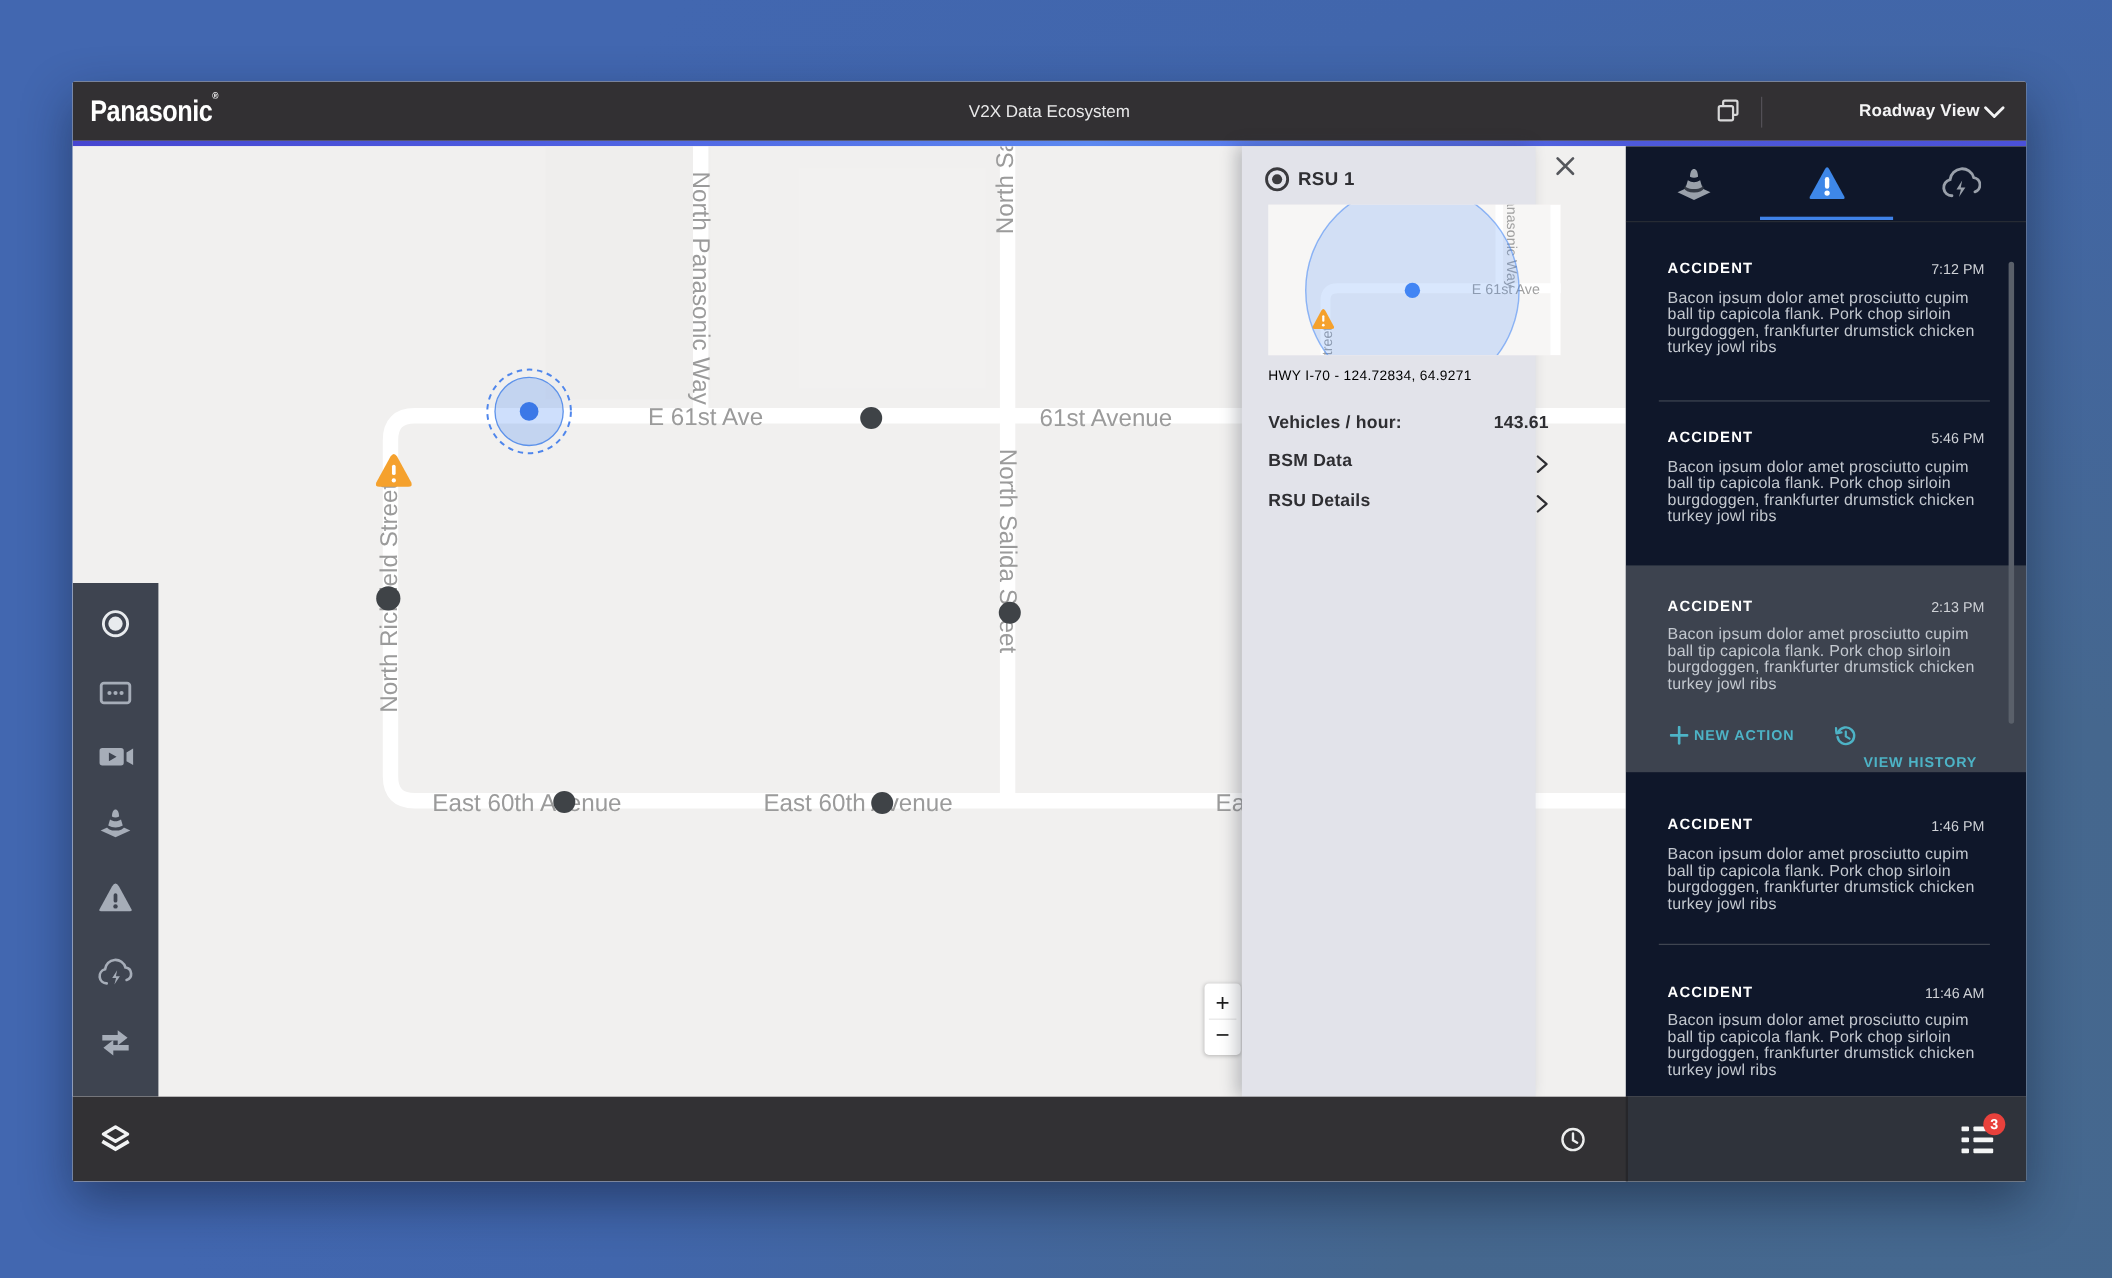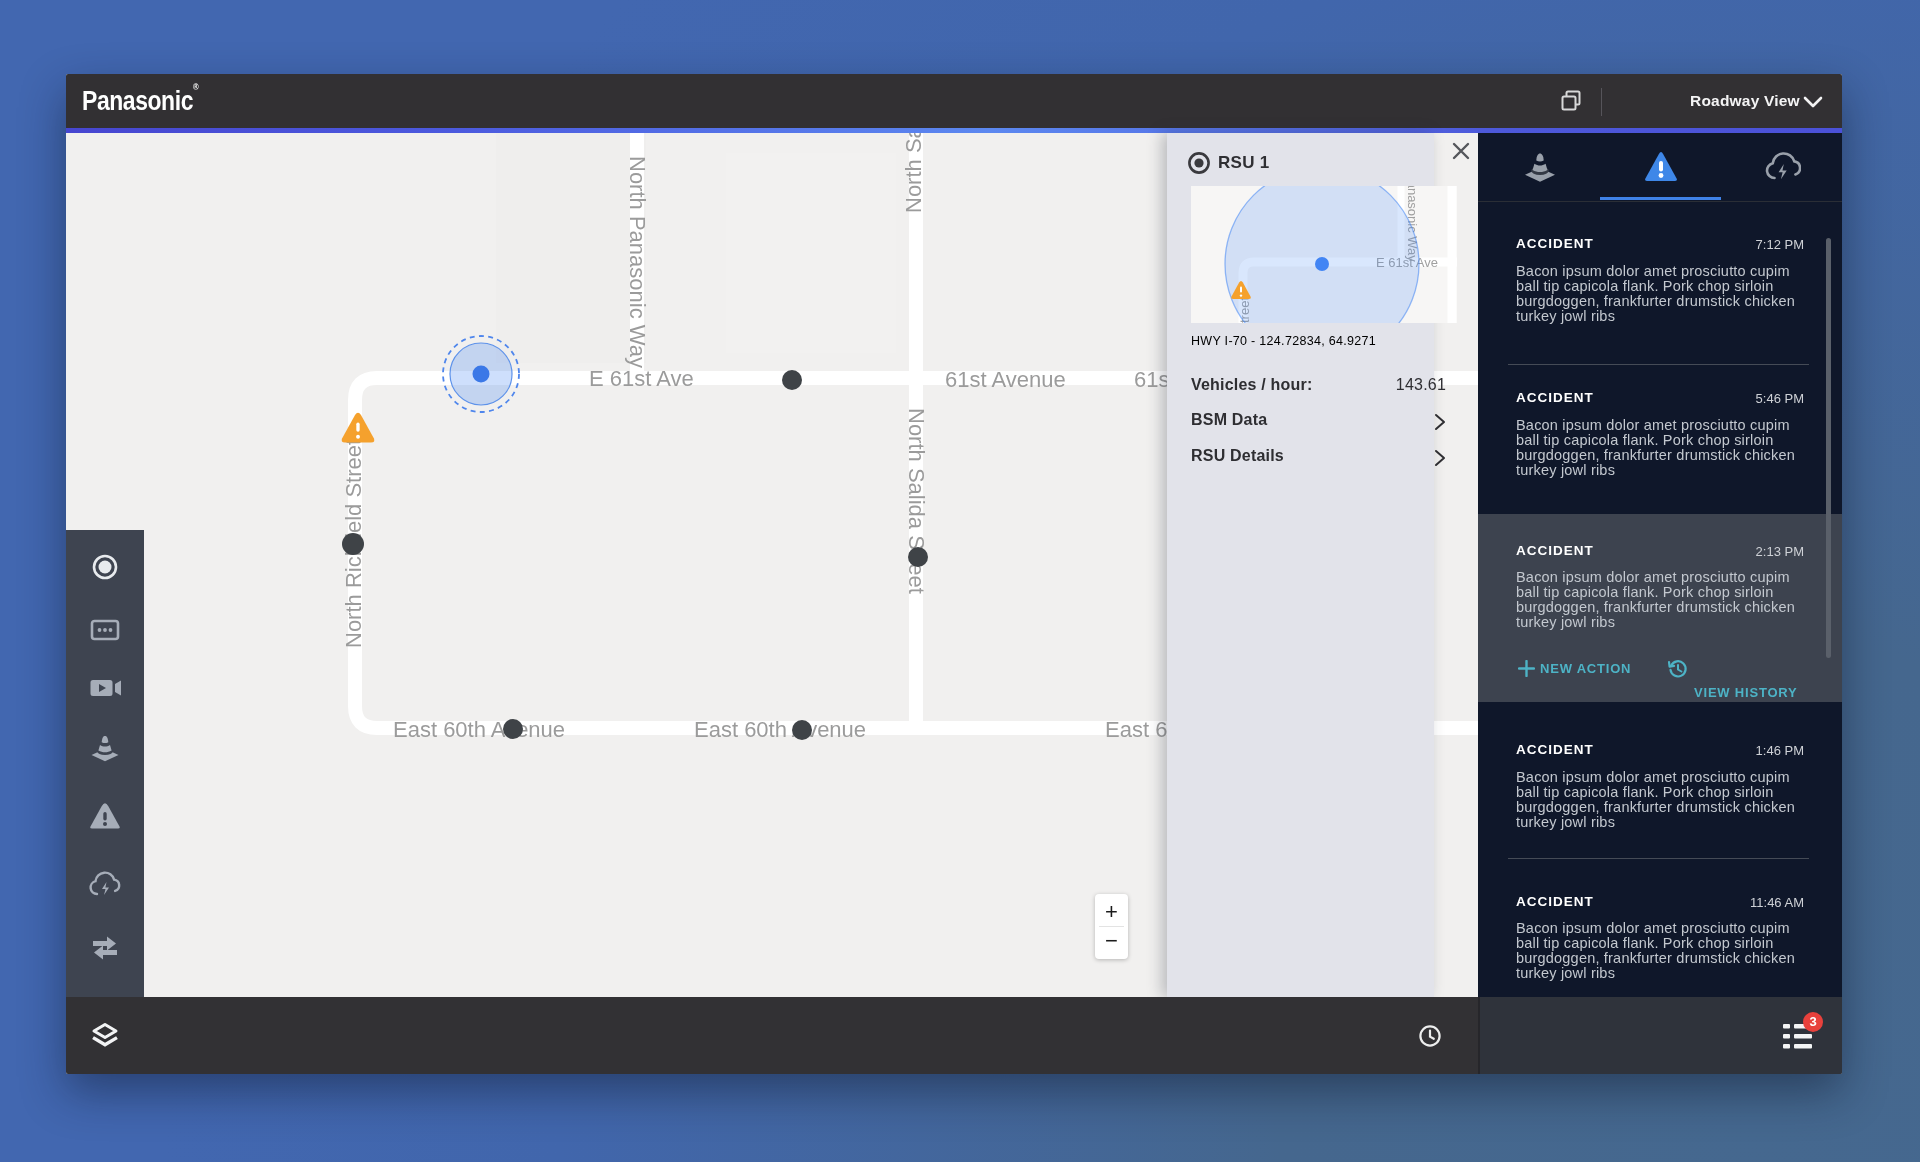--- a/index.html
+++ b/index.html
@@ -31,28 +31,28 @@
   
   .toolbar { position:absolute; left:0; top:397px; width:78px; height:467px; background:#3e4450; }
   .tbi { position:absolute; left:0; width:78px; text-align:center; }
   
   .zoombox { position:absolute; left:1029px; top:761px; width:33px; height:65px; background:#fff; border-radius:4px;
     box-shadow:0 1px 4px rgba(0,0,0,0.25); }
   .zoombox .zline { position:absolute; left:4px; right:4px; top:32px; height:1px; background:#e3e3e3; }
   .zplus { position:absolute; left:0; top:3px; width:33px; height:29px; font-size:22px; color:#1b1b1b; text-align:center; line-height:29px; font-weight:normal;}
   .zminus { position:absolute; left:0; top:33px; width:33px; height:29px; font-size:22px; color:#1b1b1b; text-align:center; line-height:27px; }
   
-  .rsu { position:absolute; left:1101px; top:0; width:267px; height:864px; background:#e2e3ea;
+  .rsu { position:absolute; left:1063px; top:0; width:267px; height:864px; background:#e2e3ea;
     box-shadow:-5px 0 14px rgba(40,45,60,0.28); }
   .rsu-title { position:absolute; left:51px; top:20px; font-size:17px; font-weight:bold; color:#2f2f33; letter-spacing:0.3px;}
   .rsu-close { position:absolute; left:284px; top:8px; }
   .minimap { position:absolute; left:24px; top:53px; width:266px; height:137px; background:#f7f6f5; overflow:hidden; }
   .hwy { position:absolute; left:24px; top:201px; font-size:12.5px; color:#000000; letter-spacing:0.3px; }
   .rrow { position:absolute; left:24px; width:255px; font-size:16px; font-weight:bold; color:#2e2e32; letter-spacing:0.2px; }
-  .rval { position:absolute; right:0; top:0; font-weight:normal;margin-left:19px; }
+  .rval { position:absolute; right:0; top:0; font-weight:bold;margin-left:19px; }
   
   .rpanel { position:absolute; left:1412px; top:0; width:364px; height:864px; background:#0f172a; overflow:hidden; }
   .tabs { position:absolute; left:0; top:0; width:364px; height:69px; border-bottom:1px solid #2a2e36; }
   .tabu { position:absolute; left:122px; top:64px; width:121px; height:3px; background:#3f82e8; }
   .entry-title { position:absolute; left:38px; font-size:13.5px; font-weight:bold; color:#ffffff; letter-spacing:1px; }
   .entry-time { position:absolute; right:38px; font-size:13px; font-weight:normal; color:#ced1d6; }
   .entry-body { position:absolute; left:38px; font-size:14.5px; color:#c3c8cf; line-height:15px; letter-spacing:0.2px; }
   .edivider { position:absolute; left:30px; width:301px; height:1px; background:#454b56; }
   .selblock { position:absolute; left:0; top:381px; width:364px; height:188px; background:#3d434f; }
   .actbtn { position:absolute; font-size:13px; font-weight:bold; color:#4db3c6; letter-spacing:0.8px; }
@@ -61,20 +61,21 @@
   .bbar { position:absolute; left:0; top:923px; width:1776px; height:77px; background:#323134; }
   .bbar-right { position:absolute; left:1412px; top:0; width:364px; height:77px; background:#2f333b; border-left:2px solid #26262a; }
   .badge { position:absolute; left:1737px; top:15px; width:20px; height:20px; border-radius:10px; background:#e8413c;
     color:#fff; font-size:13px; font-weight:bold; text-align:center; line-height:20px; }
 </style>
 </head>
 <body>
 <div class="win">
   <div class="hdr">
     <div class="logo">Panasonic<sup>®</sup></div>
+    <div class="hdr-title">V2X Data Ecosystem</div>
     <svg class="copyic" width="24" height="24" viewBox="0 0 24 24">
       <rect x="7.5" y="2.5" width="13" height="13" rx="1.5" fill="none" stroke="#d8d8d9" stroke-width="2"></rect>
       <rect x="3.5" y="7.5" width="13" height="13" rx="1.5" fill="#323033" stroke="#d8d8d9" stroke-width="2"></rect>
     </svg>
     <div class="hdr-sep"></div>
     <div class="roadway">Roadway View</div>
     <svg class="chevdown" width="20" height="12" viewBox="0 0 20 12">
       <polyline points="2,2 10,10 18,2" fill="none" stroke="#f2f2f3" stroke-width="2.6" stroke-linecap="round" stroke-linejoin="round"></polyline>
     </svg>
   </div>

